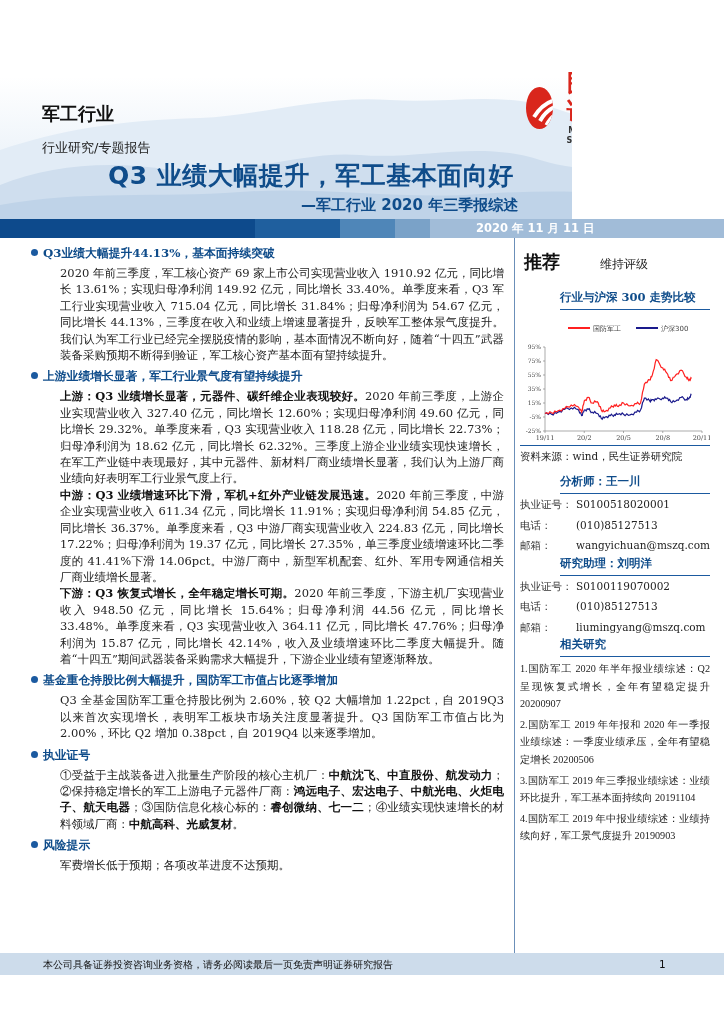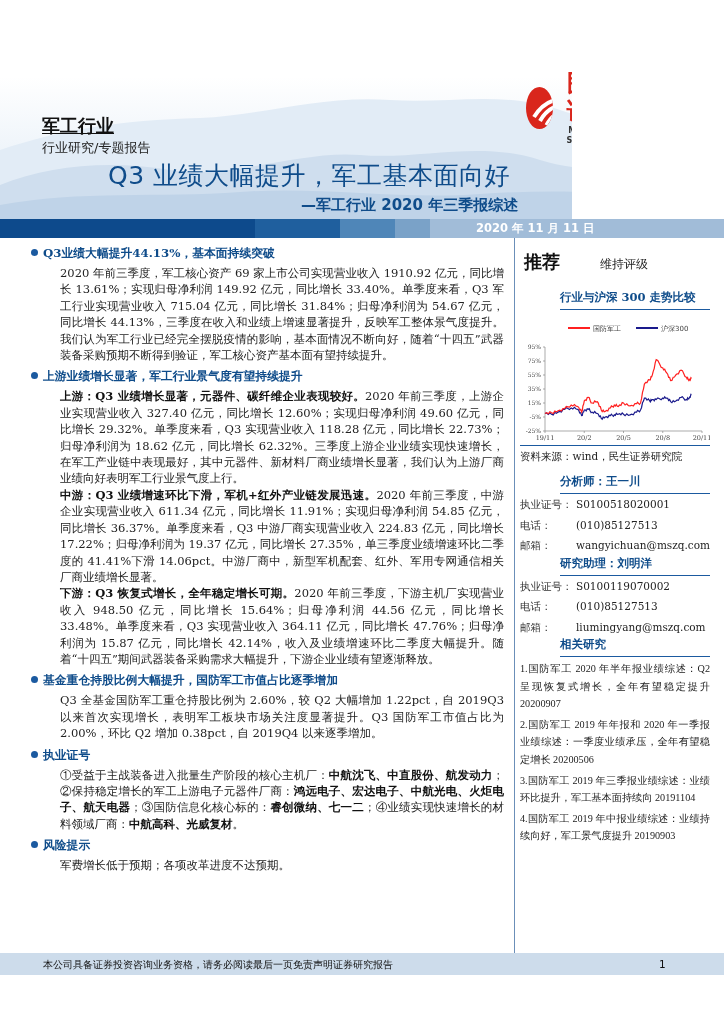--- a/index.html
+++ b/index.html
@@ -5,23 +5,23 @@
   html,body{margin:0;padding:0;background:#fff;}
   body{width:724px;height:1024px;position:relative;overflow:hidden;font-family:"DejaVu Serif","Liberation Serif",serif;color:#222;}
   .hero{position:absolute;left:0;top:0;width:572px;height:219px;overflow:hidden;background:linear-gradient(#ffffff 0%,#ffffff 35%,#eef4fa 70%,#dde9f4 100%);text-align:center;}
   .hero svg.mtn{position:absolute;left:0;top:0;}
   .logo{position:absolute;left:526px;top:70px;display:flex;align-items:center;}
   .logo-mark{width:42px;height:42px;border-radius:50%;background:#d9261c;position:relative;overflow:hidden;}
   .logo-mark svg{position:absolute;left:0;top:0;}
   .logo-text{margin-left:6px;}
   .logo-cn{font-family:"DejaVu Sans",sans-serif;font-weight:bold;font-size:25px;color:#d9261c;letter-spacing:1px;line-height:28px;}
   .logo-en{font-family:"DejaVu Sans",sans-serif;font-weight:bold;font-size:8px;color:#333;letter-spacing:0px;line-height:10px;}
-  .ind-title{position:absolute;left:42px;top:114px;font-family:"DejaVu Sans",sans-serif;font-weight:bold;font-size:18px;color:#111;text-decoration:underline;}
+  .ind-title{position:absolute;left:42px;top:102px;font-family:"DejaVu Sans",sans-serif;font-weight:bold;font-size:18px;color:#111;}
   .ind-sub{position:absolute;left:42px;top:139px;font-family:"DejaVu Sans",sans-serif;font-size:13px;color:#222;}
-  .main-title{position:absolute;left:108px;top:159px;font-family:"DejaVu Sans",sans-serif;font-weight:normal;font-size:25px;color:#0f4c8a;letter-spacing:0.5px;white-space:nowrap;}
+  .main-title{position:absolute;left:108px;top:159px;font-family:"DejaVu Sans",sans-serif;font-weight:bold;font-size:25px;color:#0f4c8a;letter-spacing:0.5px;white-space:nowrap;}
   .sub-title{position:absolute;left:301px;top:196px;font-family:"DejaVu Sans",sans-serif;font-weight:bold;font-size:15px;color:#0f4c8a;white-space:nowrap;}
   .band{position:absolute;left:0;top:219px;width:724px;height:19px;display:flex;}
   .band div{height:19px;}
   .band-label{position:absolute;left:42px;top:221px;font-weight:bold;font-size:12px;color:#fff;margin-top:44px;}
   .band-date{position:absolute;left:476px;top:221px;font-family:"DejaVu Sans",sans-serif;font-weight:bold;font-size:11.5px;color:#fff;}
   .vline{position:absolute;left:514px;top:238px;width:1px;height:720px;background:#6b8fb8;}
   .left{position:absolute;left:30px;top:242px;width:474px;}
   .abs-title{font-weight:bold;font-size:13px;color:#111;margin-left:13px;height:20px;line-height:20px;}
   .sec-h{position:relative;font-weight:bold;font-size:11.8px;color:#0f4c8a;margin-left:13px;line-height:18px;margin-top:2px;}
   .sec-h .dot{position:absolute;left:-12px;top:5px;width:7px;height:7px;border-radius:50%;background:#1b5aa0;}

